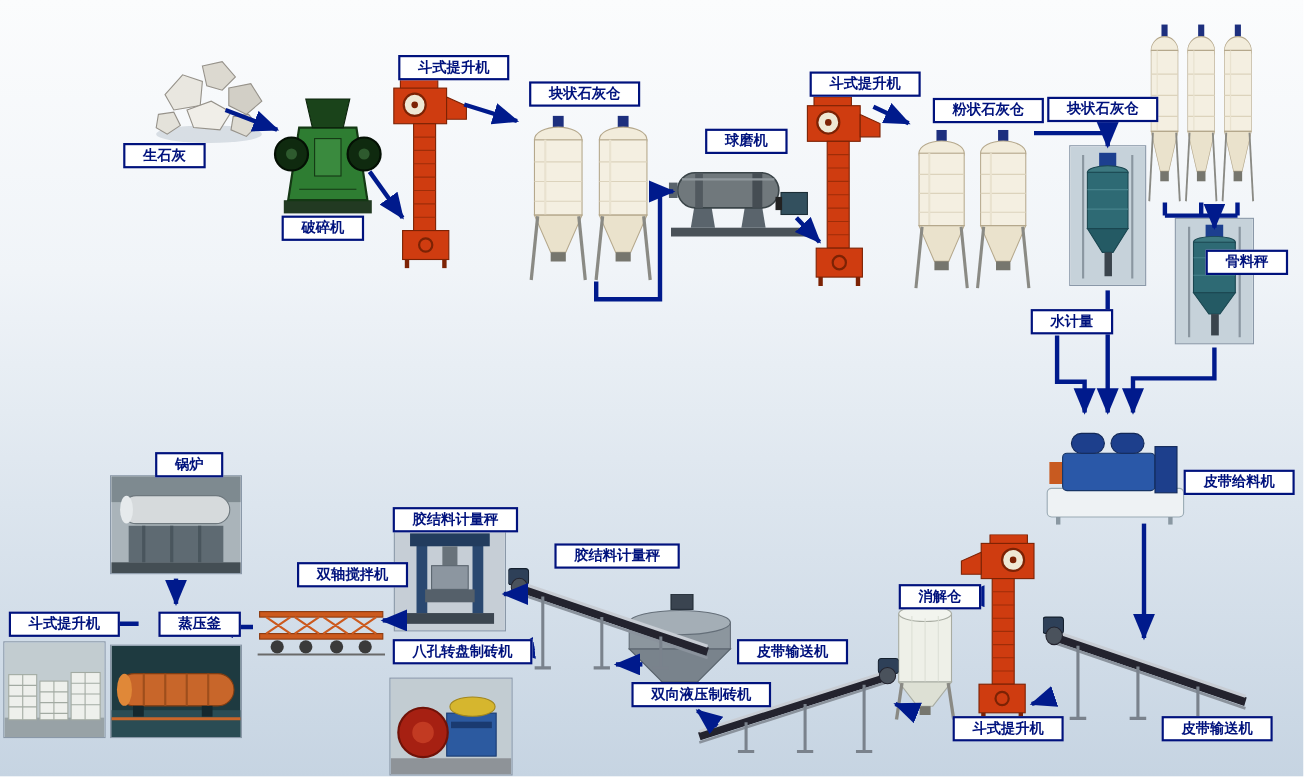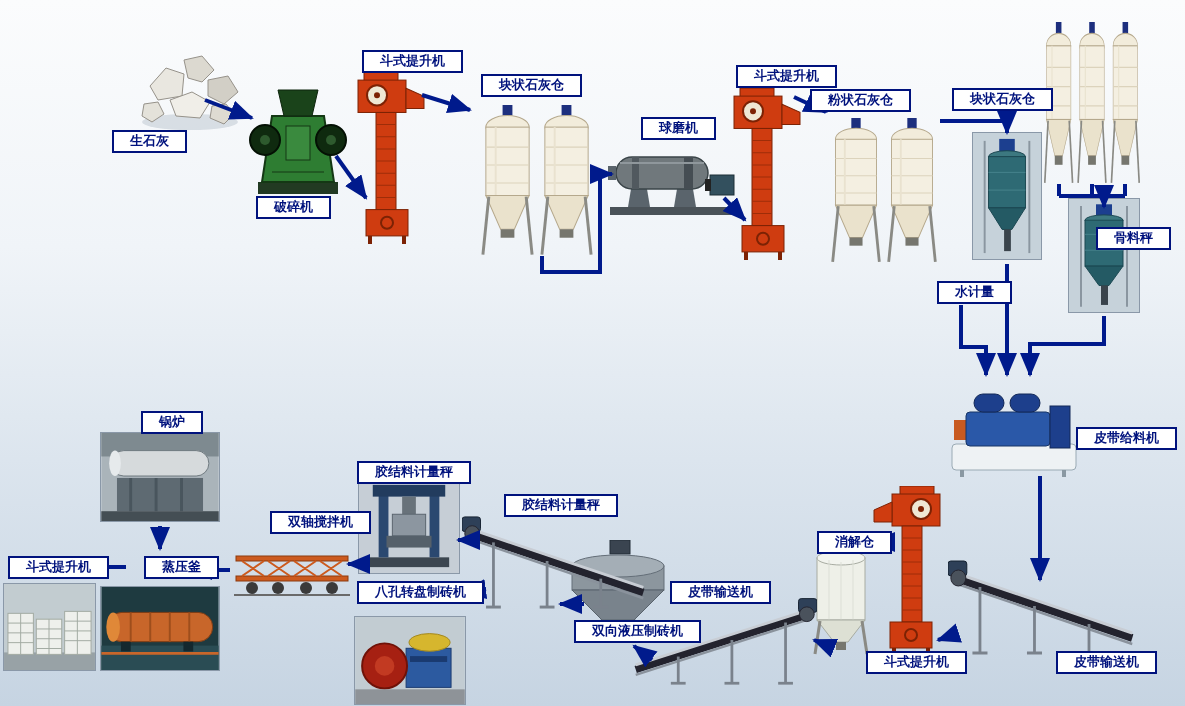--- a/index.html
+++ b/index.html
@@ -338,21 +338,21 @@
     <path class="flow" marker-end="url(#ah)" d="M126,567 L80,567"></path>
     <path class="flow" marker-end="url(#ah)" d="M160,526 L160,549"></path>
   </svg>
 
   <div class="lbl" style="left:112px;top:130px">生石灰</div>
   <div class="lbl" style="left:256px;top:196px">破碎机</div>
   <div class="lbl" style="left:362px;top:50px">斗式提升机</div>
   <div class="lbl" style="left:481px;top:74px">块状石灰仓</div>
   <div class="lbl" style="left:641px;top:117px">球磨机</div>
   <div class="lbl" style="left:736px;top:65px">斗式提升机</div>
-  <div class="lbl" style="left:810px;top:89px">粉状石灰仓</div>
+  <div class="lbl" style="left:848px;top:89px">粉状石灰仓</div>
   <div class="lbl" style="left:952px;top:88px">块状石灰仓</div>
   <div class="lbl" style="left:1096px;top:227px">骨料秤</div>
   <div class="lbl" style="left:937px;top:281px">水计量</div>
   <div class="lbl" style="left:1076px;top:427px">皮带给料机</div>
   <div class="lbl" style="left:817px;top:531px">消解仓</div>
   <div class="lbl" style="left:866px;top:651px">斗式提升机</div>
   <div class="lbl" style="left:1056px;top:651px">皮带输送机</div>
   <div class="lbl" style="left:670px;top:581px">皮带输送机</div>
   <div class="lbl" style="left:574px;top:620px">双向液压制砖机</div>
   <div class="lbl" style="left:504px;top:494px">胶结料计量秤</div>

